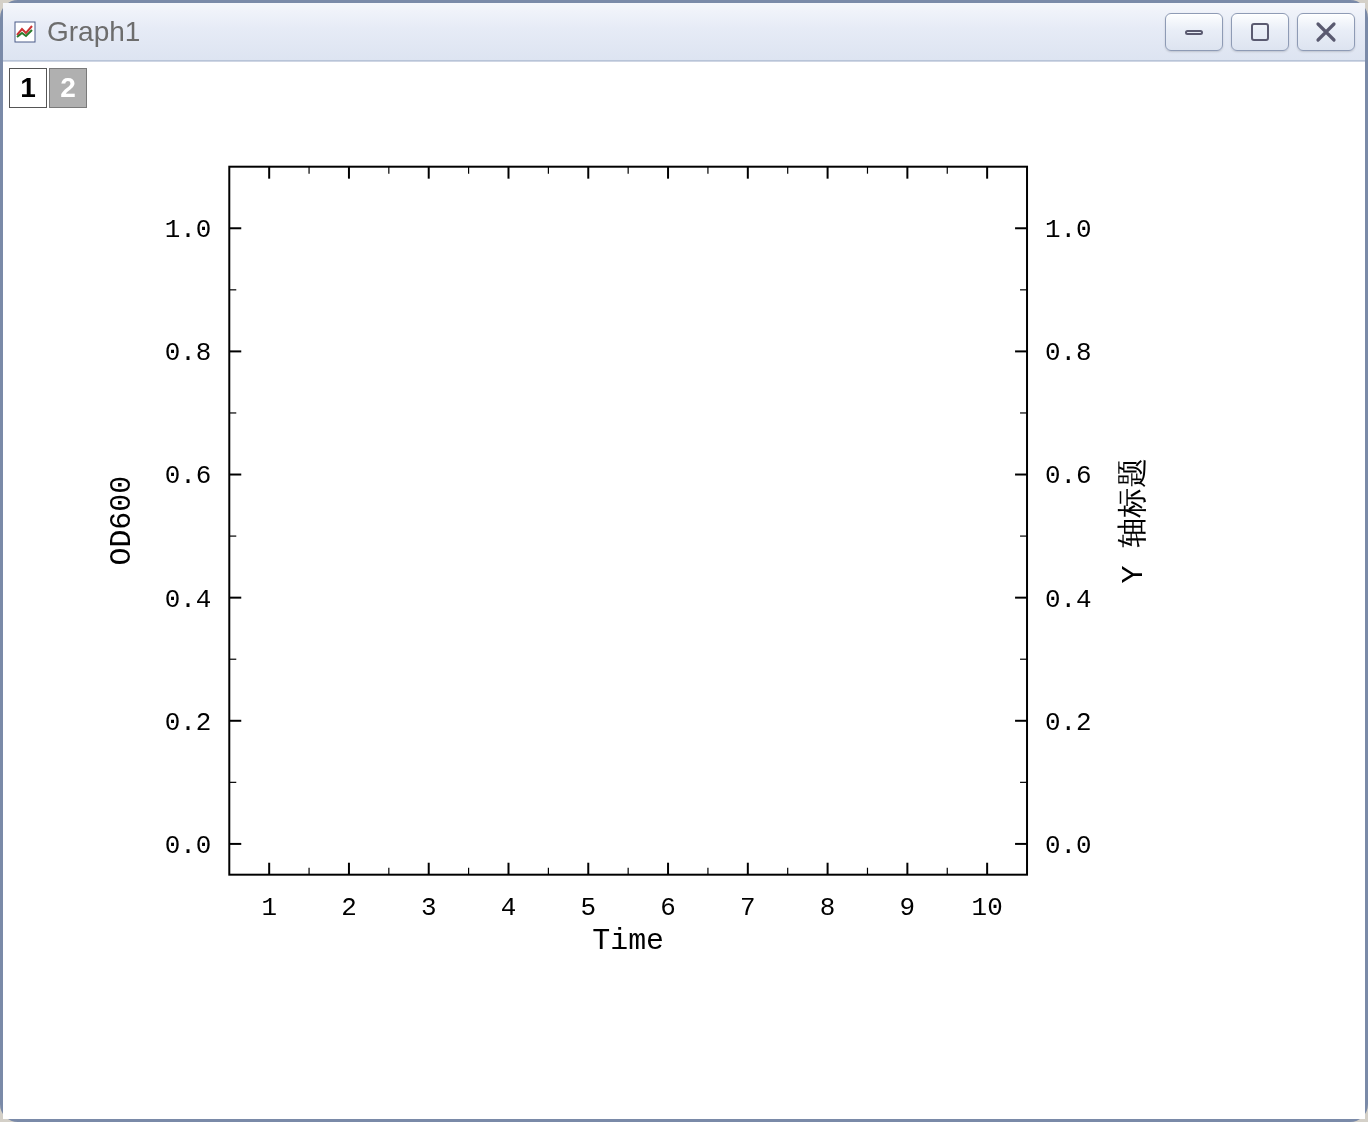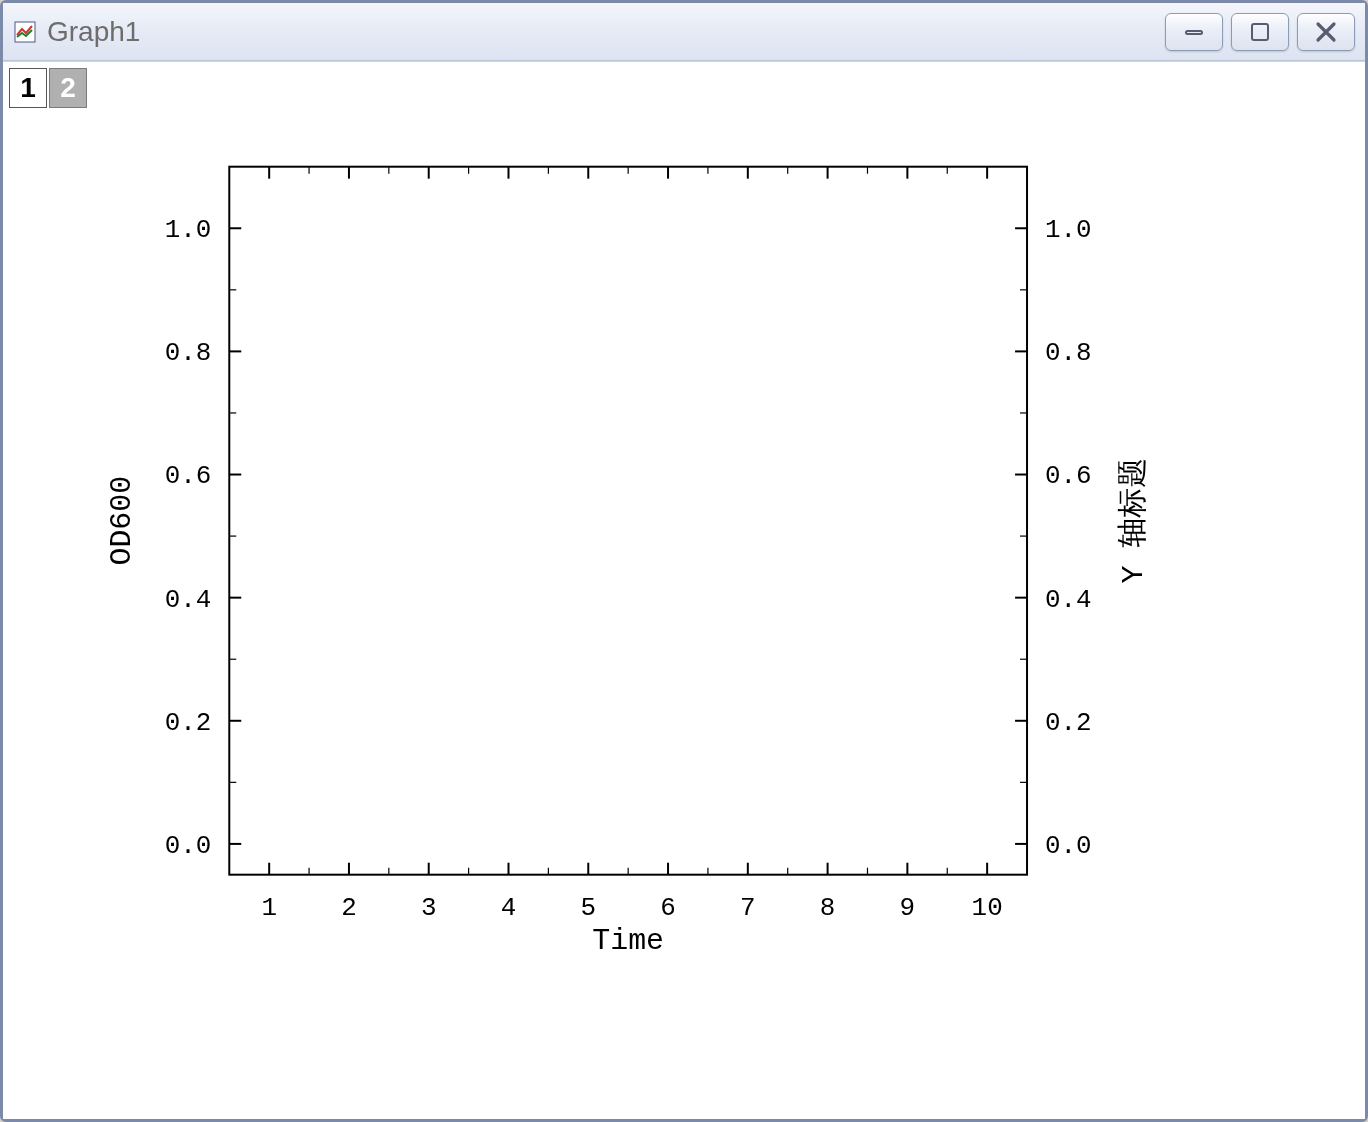--- a/index.html
+++ b/index.html
@@ -8,21 +8,21 @@
     background: #d4d0c8;
     width: 1368px;
     height: 1122px;
     overflow: hidden;
   }
   .window {
     width: 100%;
     height: 100%;
     background: #404040;
     border: 3px solid #7a8aa8;
-    border-radius: 6px;
+    border-radius: 18px;
     display: flex;
     flex-direction: column;
     box-shadow: inset 0 0 0 1px #d8e0ee;
   }
   .titlebar {
     height: 58px;
     background: linear-gradient(#f4f6fb, #e6ebf6 45%, #dde4f1);
     display: flex;
     align-items: center;
     padding: 0 10px;

